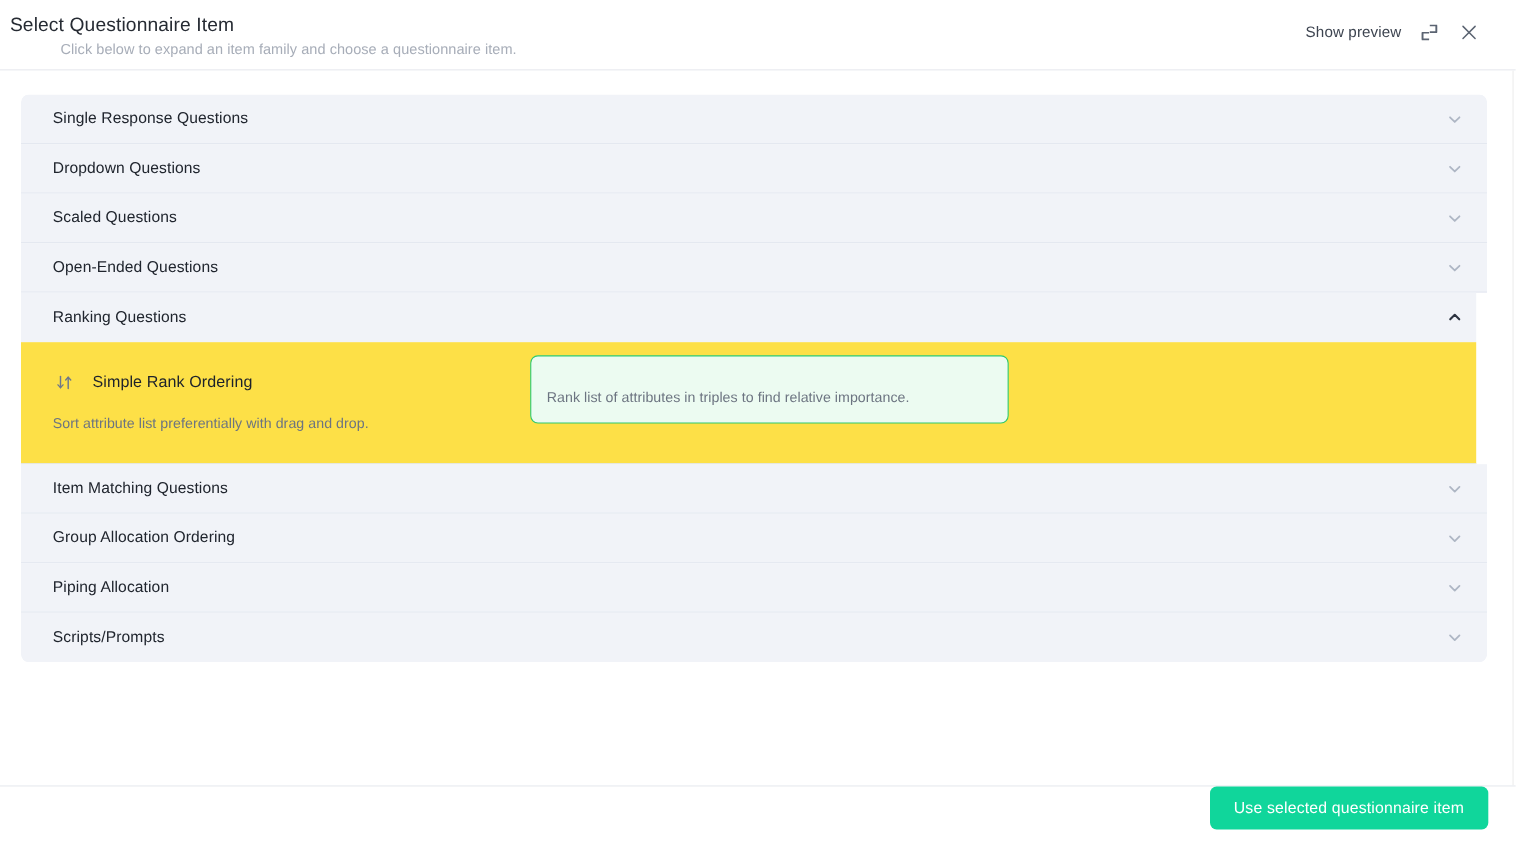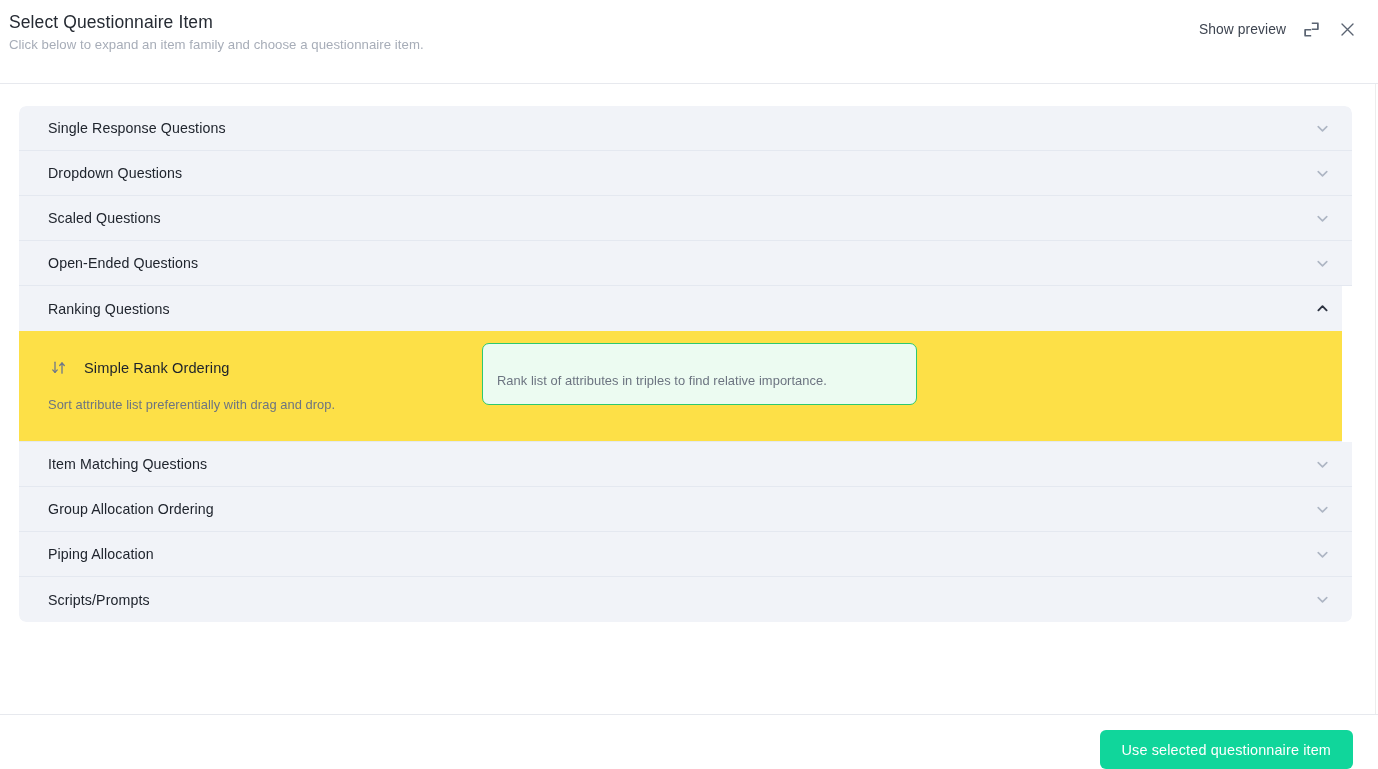--- a/index.html
+++ b/index.html
@@ -17,23 +17,23 @@
     width: 1378px;
     height: 769px;
     background: #ffffff;
     display: flex;
     flex-direction: column;
   }
 
   
   .dialog-header {
     position: relative;
-    height: 84px;
+    height: 64px;
     border-bottom: 1px solid #e7e9ee;
-    padding: 11px 20px 0 9px;
+    padding: 11px 32px 0 9px;
     display: flex;
     align-items: flex-start;
     justify-content: space-between;
     flex: 0 0 auto;
     gap: 36px;
   }
   .header-titles { padding-left: 0px; }
   .dialog-title {
     font-size: 17.5px;
     color: #262b33;
@@ -41,20 +41,21 @@
     letter-spacing: .1px;
     line-height: 22px;
   }
   .dialog-subtitle {
     font-size: 13.2px;
     color: #a7adb8;
     font-weight: 400;
     line-height: 19px;
     margin-top: 2px;
     letter-spacing: .05px;
+    margin-left: 46px;
   }
 
   .header-actions {
     display: flex;
     align-items: center;
     gap: 14px;
     margin-top: 7px;
   }
   .show-preview {
     font-size: 13.8px;
@@ -192,21 +193,21 @@
     border-radius: 50%;
     background: #0fce92;
   }
 
   
   .dialog-footer {
     flex: 0 0 auto;
     height: 55px;
     border-top: 1px solid #e7e9ee;
     display: flex;
-    align-items: flex-end;
+    align-items: flex-start;
     justify-content: flex-end;
     padding-right: 25px;
   }
   .primary-btn {
     background: #10d69b;
     color: #ffffff;
     border: none;
     border-radius: 6px;
     height: 39px;
     padding: 0 22px;

